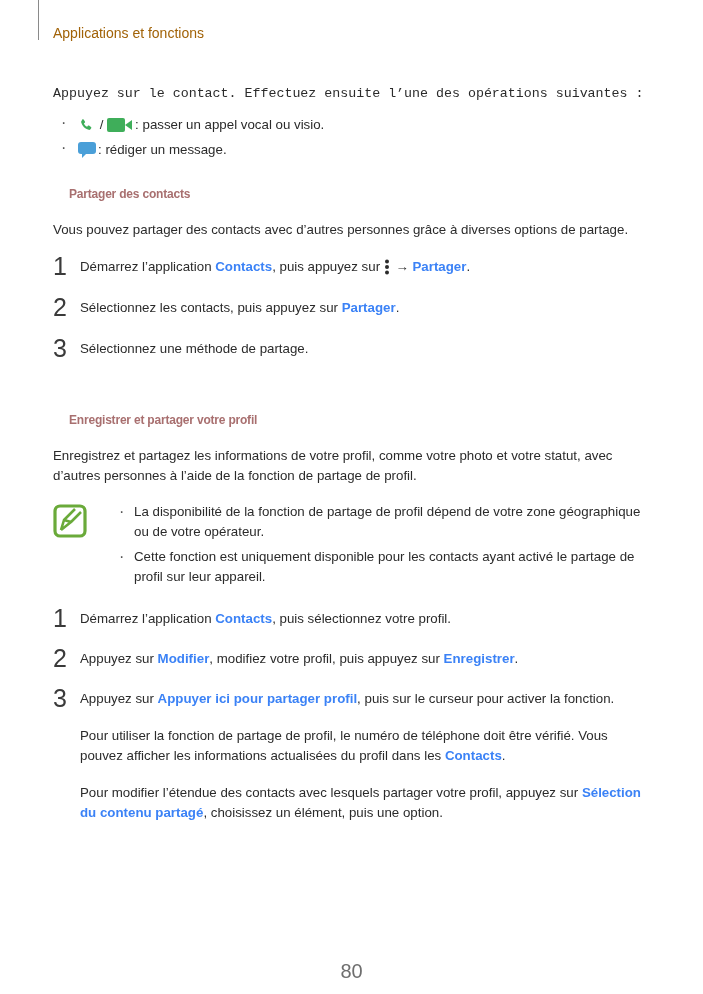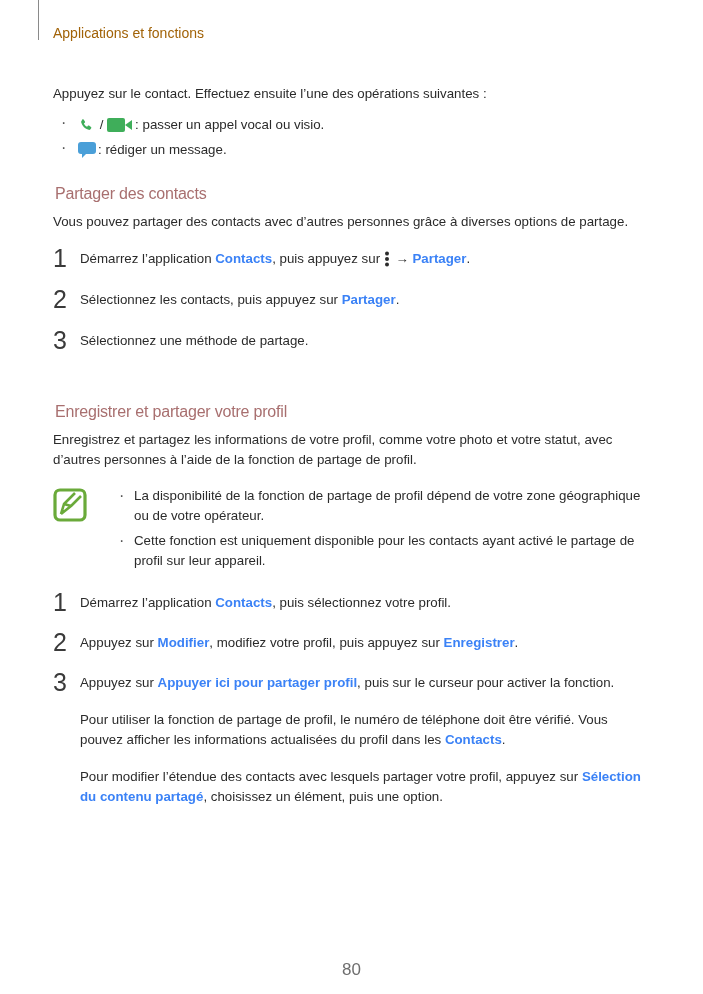--- a/index.html
+++ b/index.html
@@ -9,31 +9,31 @@
     color: #2b2b2b;
   }
   .edge-line {
     position: absolute; left: 38px; top: 0; width: 1px; height: 40px; background: #8a8a8a;
   }
   .running-header {
     position: absolute; left: 53px; top: 25px; font-size: 14px; color: #a16207;
   }
   .page-number {
     position: absolute; left: 0; right: 0; top: 960px; text-align: center;
-    font-size: 17px; color: #6e6e6e;
+    font-size: 20px; color: #6e6e6e;
   }
   .content { position: absolute; left: 53px; top: 84px; width: 600px; font-size: 13.3px; line-height: 20px; }
   p { margin: 0; }
-  .intro { margin-bottom: 8px; }
+  .intro { margin-bottom: 8px; font-family: Liberation Mono, monospace; }
   .bullets { list-style: none; margin: 0; padding: 0 0 0 8px; }
   .bullets li { position: relative; padding-left: 17px; height: 25px; line-height: 22px; display: flex; align-items: center; }
   .bullets li::before { content: "·"; position: absolute; left: 0; top: 0; font-size: 16px; color: #555; line-height: 22px; }
   .ico { display: inline-flex; align-items: center; justify-content: center; vertical-align: middle; margin-right: 2px; }
   h2 {
-    font-size: 16px; font-weight: normal; color: #a86f6f; margin: 2px; letter-spacing: -0.2px;
+    font-size: 12px; font-weight: bold; color: #a86f6f; margin: 16px; letter-spacing: -0.2px;
   }
   .h-share { margin-top: 22px; }
   .h-profile { margin-top: 30px; }
   .lead { margin-top: 8px; }
   .steps { margin: 0; padding: 0; list-style: none; }
   .step { position: relative; padding-left: 27px; }
   .step .num {
     position: absolute; left: 0; top: -6px; font-size: 25px; color: #3a3a3a; font-weight: normal; line-height: 30px;
   }
   .steps-1 { margin-top: 17px; }

